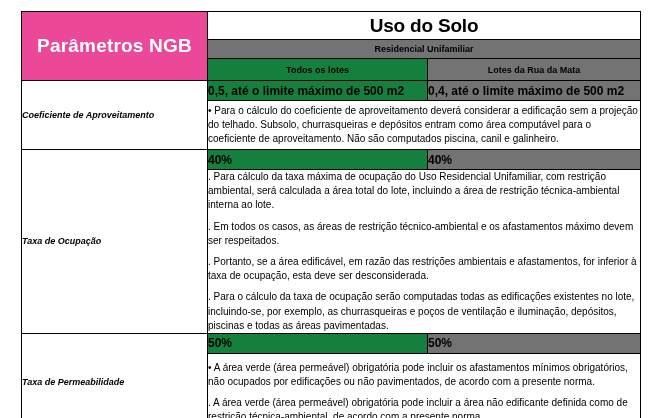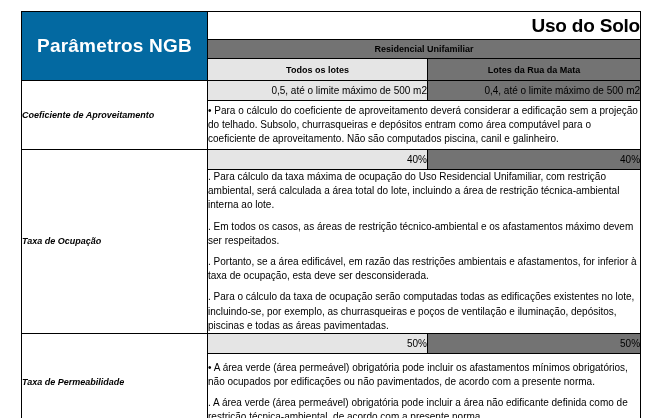--- a/index.html
+++ b/index.html
@@ -36,57 +36,57 @@
     padding: 0;
   }
 
   
   .col-param { width: 129px; }
   .col-sub   { width: 57px; }
   .col-a     { width: 220px; }
   .col-b     { width: 213px; }
 
   
-  .fill-gray   { background: #0369a1; }
+  .fill-gray   { background: #ec4899; }
   .fill-white  { background: #ffffff; }
   .fill-yellow { background: #737373; }
-  .fill-lemon  { background: #e5e5e5; }
+  .fill-lemon  { background: #15803d; }
 
   
   .param-head {
     color: #ffffff;
     font-size: 19px;
     font-weight: bold;
     text-align: center;
     letter-spacing: 0.2px;
     line-height: 1.1;
   }
   .title-uso {
     font-size: 19px;
     font-weight: bold;
-    text-align: right;
+    text-align: center;
     letter-spacing: -0.2px;
     height: 27px;
   }
   .subtitle-res {
     font-size: 9px;
     font-weight: bold;
     text-align: center;
     height: 18px;
   }
   .colhead {
     font-size: 9px;
     font-weight: bold;
     text-align: center;
     height: 21px;
   }
   .valuecell {
-    font-size: 10px;
-    font-weight: normal;
-    text-align: right;
+    font-size: 12px;
+    font-weight: bold;
+    text-align: left;
     height: 19px;
   }
   .rowlabel {
     font-size: 9px;
     font-weight: bold;
     text-align: left;
     padding-left: 3px;
     font-style: italic;
   }
   .sublabel {

